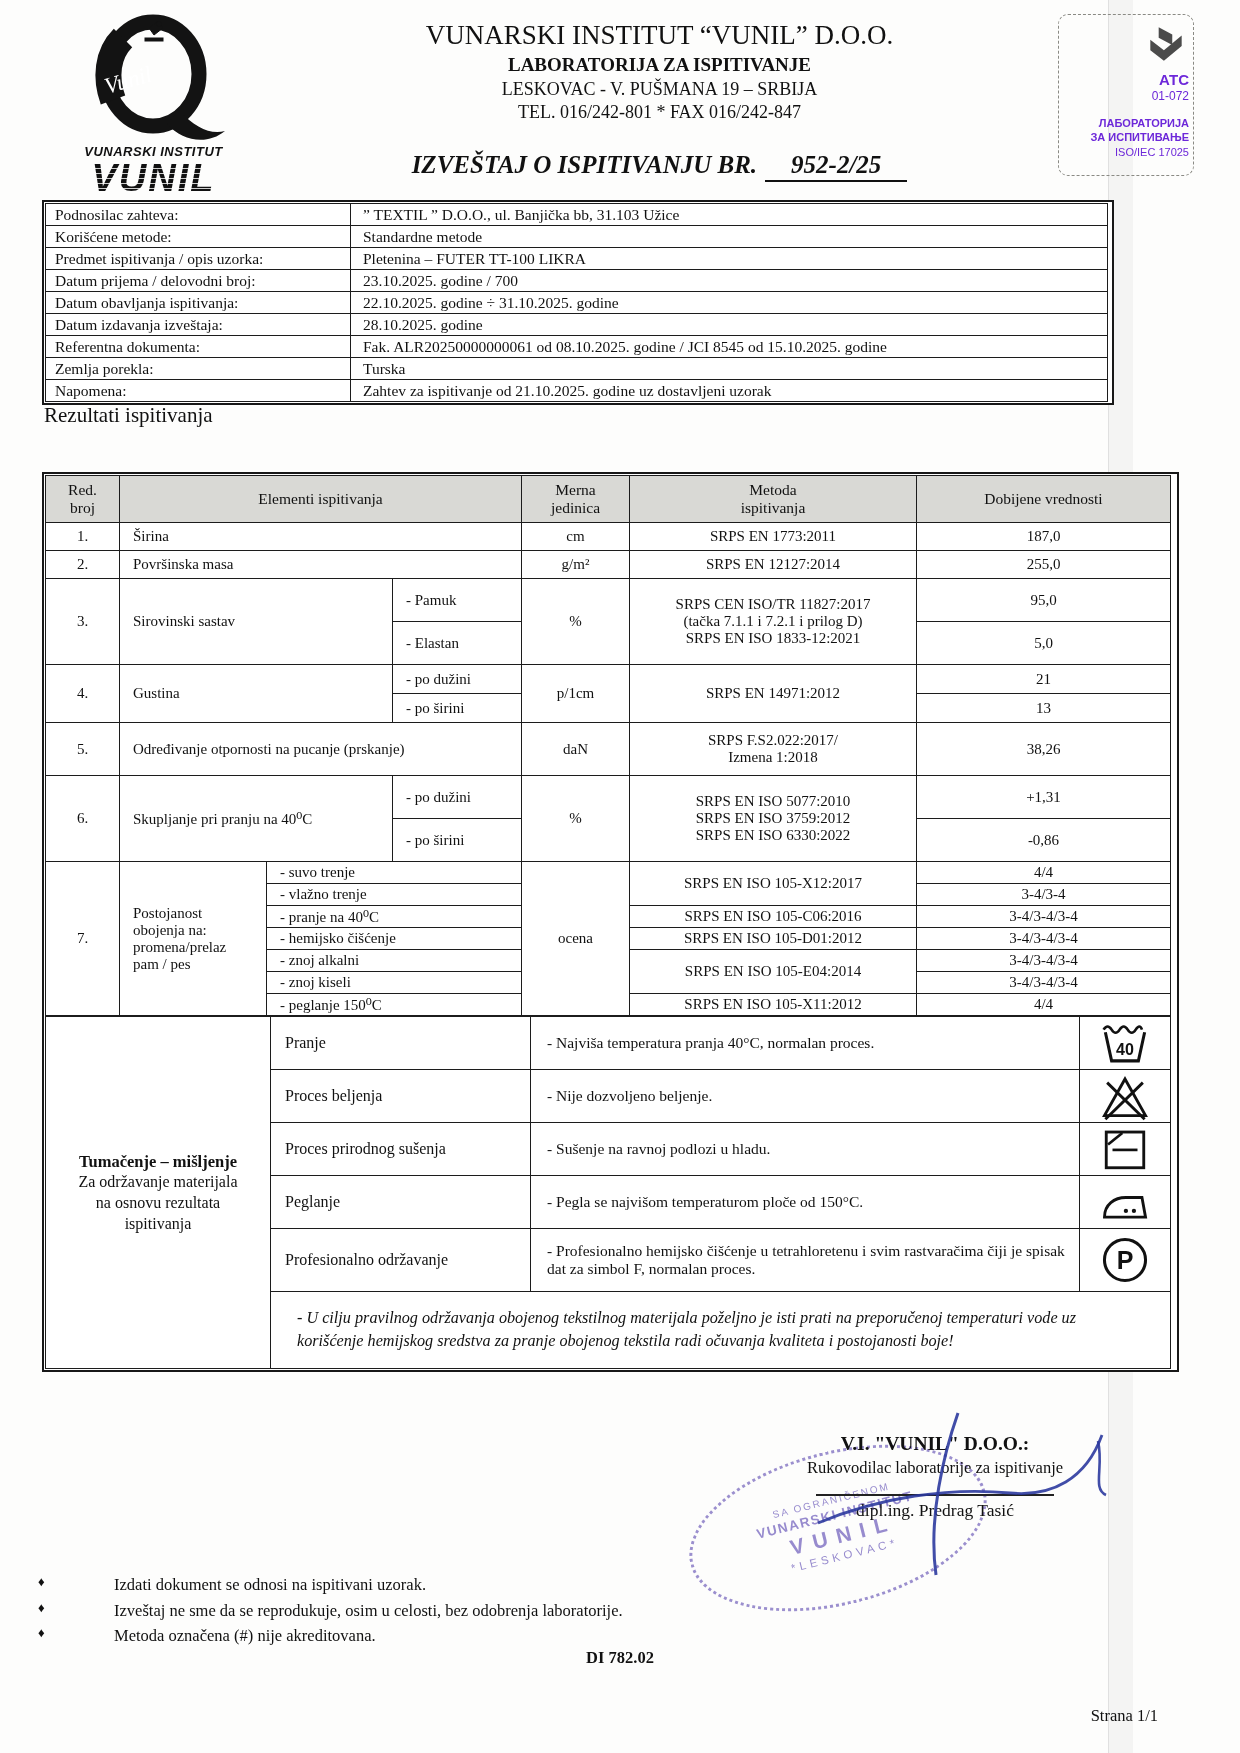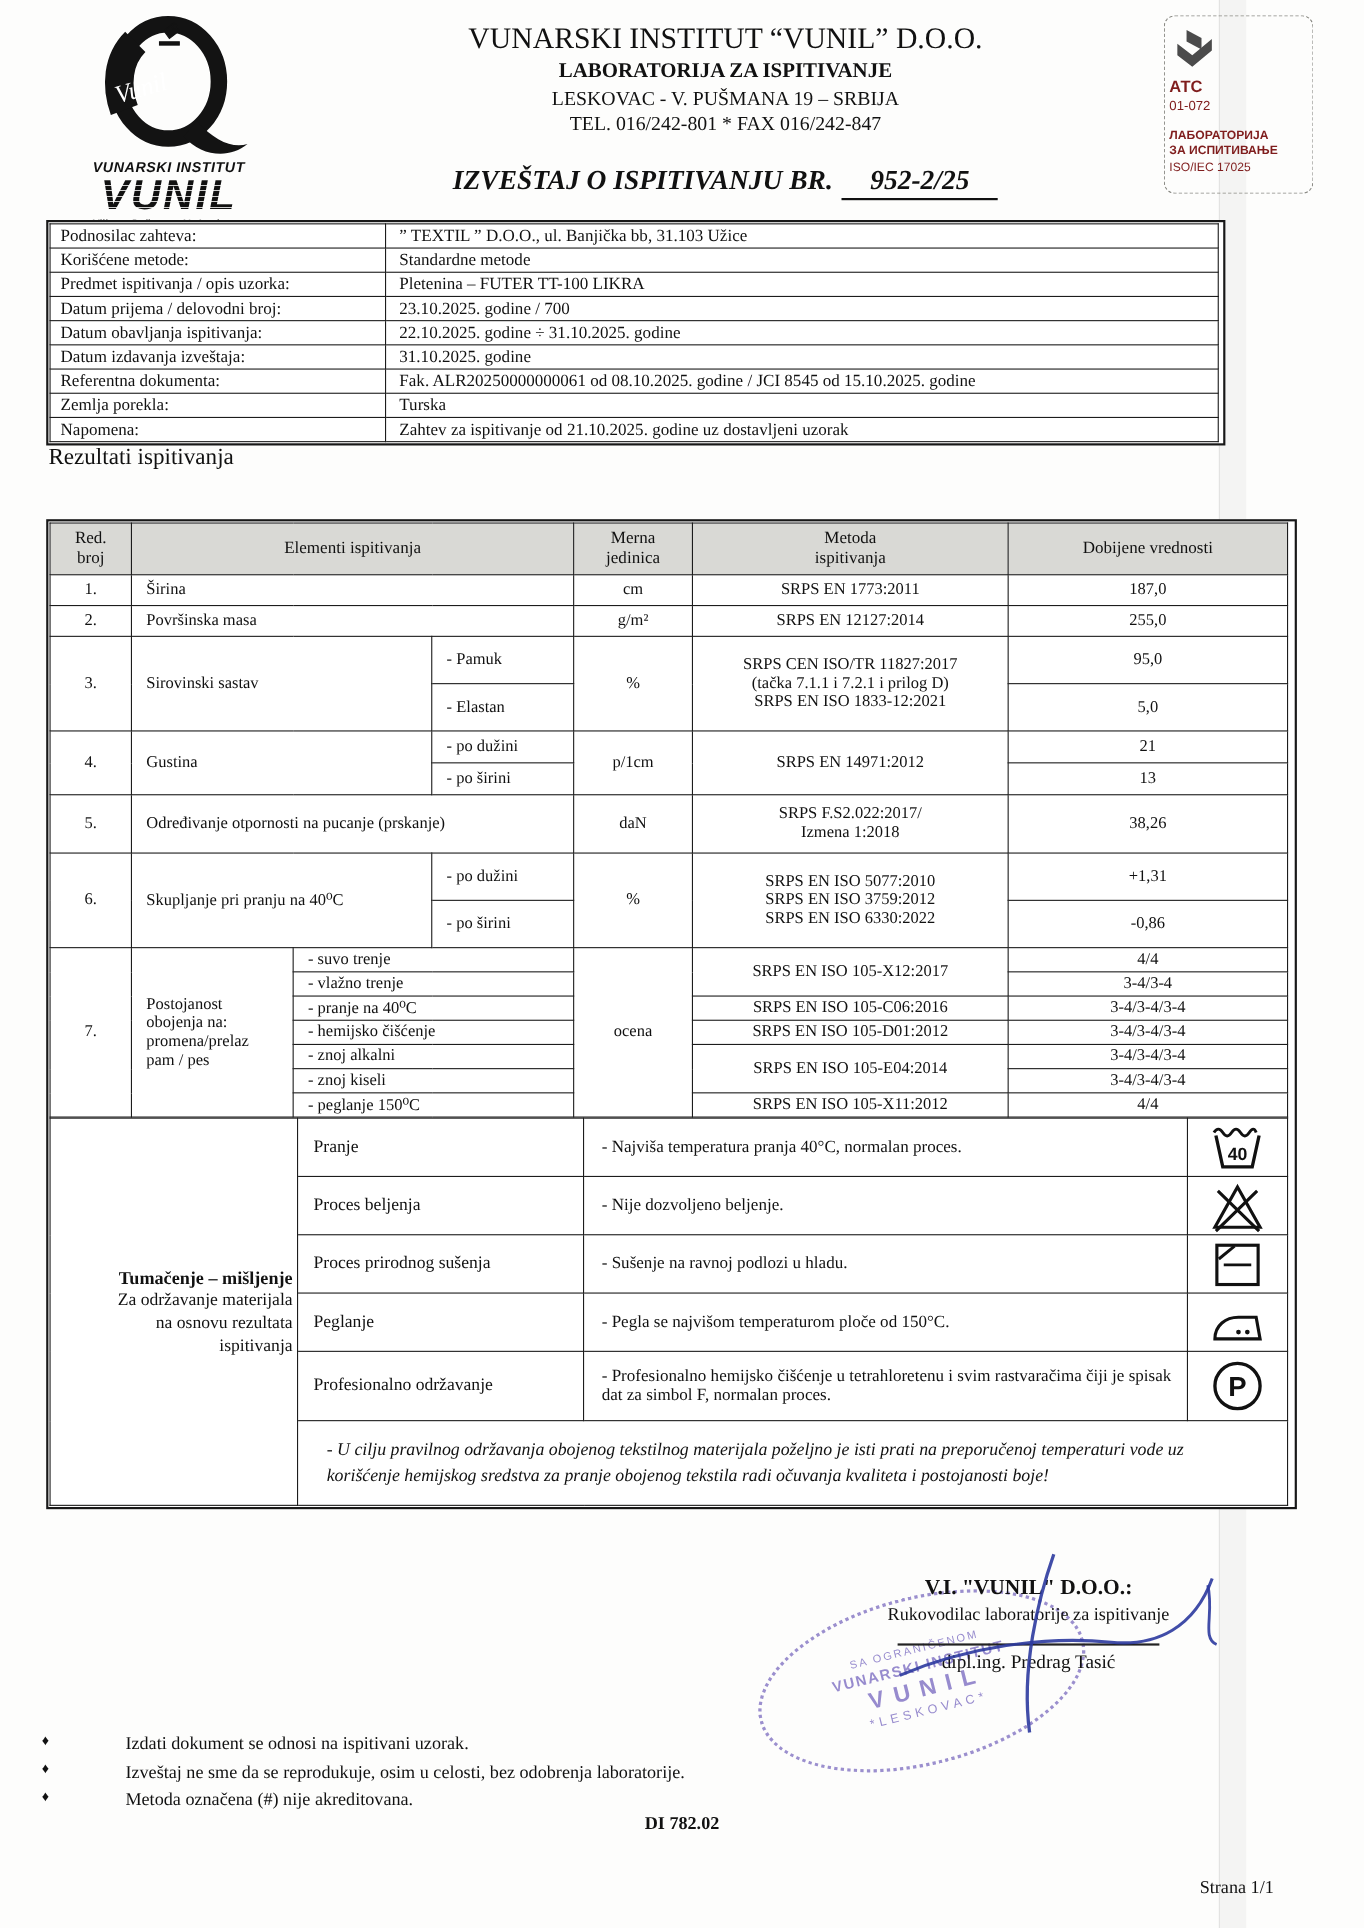--- a/index.html
+++ b/index.html
@@ -17,22 +17,22 @@
   .brand{font-family:"Liberation Sans",sans-serif;font-weight:bold;font-style:italic;font-size:38px;letter-spacing:2px;}
   .brand-stripes{position:absolute;inset:0;background:repeating-linear-gradient(180deg,transparent 0 4px,rgba(253,253,252,.8) 4px 5px);pointer-events:none;}
   .addr{font-family:"Liberation Sans",sans-serif;font-weight:bold;font-style:italic;font-size:9.5px;margin-top:1px;}
   .org-col{flex:1;text-align:center;padding-top:8px;}
   .org-name{font-size:27px;font-weight:normal;}
   .org-sub1{font-size:19px;font-weight:bold;margin-top:3px;}
   .org-sub2{font-size:18px;margin-top:3px;}
   .org-sub3{font-size:18px;margin-top:2px;}
   .report-line{font-size:25px;font-weight:bold;font-style:italic;margin-top:28px;}
   .rnum{display:inline-block;border-bottom:2.5px solid #111;padding:0 26px 1px 26px;margin-left:8px;}
-  .acc-badge{width:126px;border:1.5px dashed #8a8a84;border-radius:10px;padding:10px 4px 8px;text-align:left;
-             font-family:"Liberation Sans",sans-serif;color:#7f1d1d;align-self:flex-start;margin-top:2px;height:142px;}
+  .acc-badge{width:126px;border:1.5px dashed #8a8a84;border-radius:10px;padding:10px 4px 8px;text-align:right;
+             font-family:"Liberation Sans",sans-serif;color:#6d28d9;align-self:flex-start;margin-top:2px;height:142px;}
   .acc-code{font-weight:bold;font-size:15px;margin-top:4px;}
   .acc-num{font-size:12px;margin-top:1px;}
   .acc-lab{font-weight:bold;font-size:11px;margin-top:14px;line-height:1.25;}
   .acc-iso{font-size:11px;margin-top:1px;}
 
   
   .tblwrap{position:absolute;background:#fff;border:2px solid #181818;padding:1px;}
   table{border-collapse:collapse;table-layout:fixed;}
   td{border:1px solid #1c1c1c;font-size:15px;vertical-align:middle;padding:1px 4px;overflow:hidden;}
   .info-wrap{left:42px;top:200px;width:1066px;}
@@ -49,21 +49,21 @@
   td.l{text-align:left;padding-left:13px;}
   td.hdr{background:#d9d9d5;text-align:center;font-size:15.5px;height:44px;}
   .res-tbl tr.h27 td{height:25px;}
   .res-tbl tr.h42 td{height:40px;}
   .res-tbl tr.h28 td{height:26px;}
   .res-tbl tr.h52 td{height:50px;}
   .res-tbl tr.h21 td{height:19px;}
   .care-tbl tr.h50 td{height:48px;}
   .care-tbl tr.h62 td{height:60px;}
   .care-tbl tr.h66 td{height:64px;font-style:italic;}
-  .care-label{text-align:right;font-size:16px;line-height:1.3;}
+  .care-label{text-align:center;font-size:16px;line-height:1.3;}
   .care-label .b{font-size:16.5px;}
   td.proc{padding-left:14px;font-size:16px;}
   td.desc{padding-left:16px;font-size:15.5px;}
   td.icon-cell{text-align:center;padding:1px;}
   td.note{font-style:italic;font-size:16.2px;padding:6px 26px;line-height:1.45;}
   .icon-svg{display:inline-block;vertical-align:middle;}
 
   
   .sign-area{position:absolute;top:1395px;right:60px;width:560px;height:235px;}
   .sig-text{position:absolute;right:30px;top:38px;width:430px;text-align:center;z-index:2;}
@@ -159,21 +159,21 @@
         <tr>
             <td class="lab">Datum prijema / delovodni broj:</td>
             <td class="val">23.10.2025. godine    /      700</td>
           </tr>
         <tr>
             <td class="lab">Datum obavljanja ispitivanja:</td>
             <td class="val">22.10.2025. godine ÷ 31.10.2025. godine</td>
           </tr>
         <tr>
             <td class="lab">Datum izdavanja izveštaja:</td>
-            <td class="val">31.10.2025. godine</td>
+            <td class="val">28.10.2025. godine</td>
           </tr>
         <tr>
             <td class="lab">Referentna dokumenta:</td>
             <td class="val">Fak. ALR20250000000061 od 08.10.2025. godine  /  JCI 8545 od 15.10.2025. godine</td>
           </tr>
         <tr>
             <td class="lab">Zemlja porekla:</td>
             <td class="val">Turska</td>
           </tr>
         <tr>

